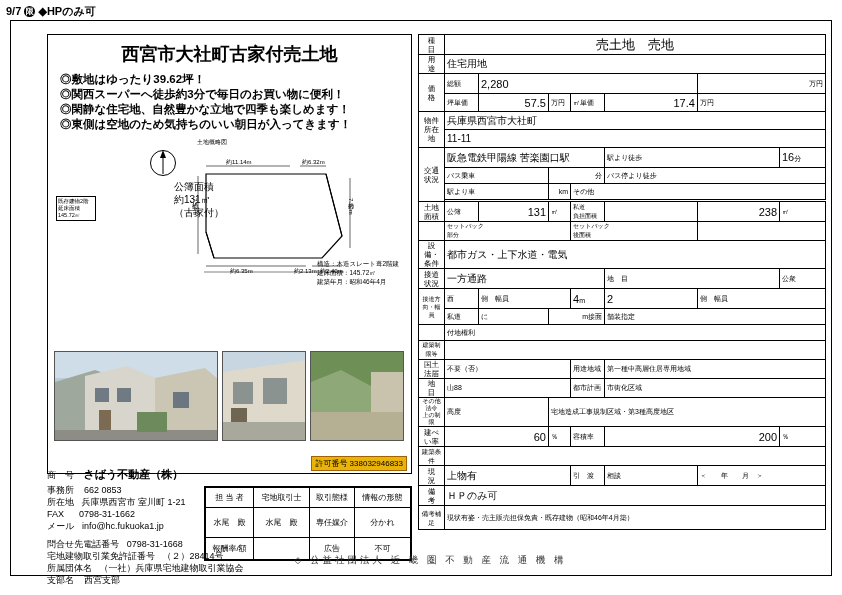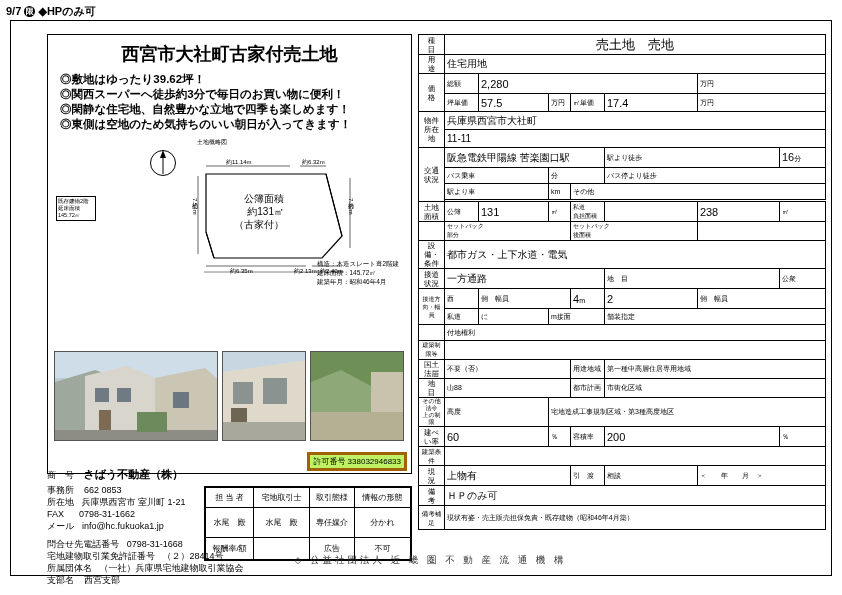--- a/index.html
+++ b/index.html
@@ -48,21 +48,21 @@
 
   
   .plot {
     position:relative; margin:4px 6px 0 6px; height:150px;
     border:0; background:#fff;
   }
   .plot .lbl { position:absolute; font-size:6px; white-space:nowrap; }
   .plot .lbl-v { position:absolute; font-size:6px; white-space:nowrap;
      writing-mode:vertical-rl; text-orientation:mixed; }
   .plot .center-txt {
-    position:absolute; left:120px; top:56px; width:110px; text-align:right;
+    position:absolute; left:120px; top:44px; width:110px; text-align:left;
     font-size:10px; line-height:13px;
   }
   .plot svg { position:absolute; left:0; top:0; }
   .plot .arrow-circle {
     position:absolute; left:96px; top:14px; width:26px; height:26px;
     border:1px solid #000; border-radius:50%;
   }
   .note-right {
     position:absolute; right:6px; bottom:0px; font-size:6.5px; line-height:9px;
     text-align:left;
@@ -75,21 +75,21 @@
   
   .photos { position:absolute; left:6px; top:316px; width:352px; height:90px; display:flex; gap:4px; }
   .photo { position:relative; overflow:hidden; border:1px solid #555; }
   .photo.p1 { width:164px; }
   .photo.p2 { width:84px; }
   .photo.p3 { width:94px; }
 
   
   .license {
     position:absolute; right:4px; bottom:2px; font-size:8px;
-    border:3px solid #a16207; padding:1px 3px; background:#bef264;
+    border:1px solid #a16207; padding:1px 3px; background:#eab308;
   }
 
   
   .company {
     position:absolute; left:47px; top:468px; width:365px; font-size:9px; line-height:12px;
   }
   .company .row { white-space:nowrap; }
   .company .big { font-size:11px; font-weight:bold; }
   .company .spacer { letter-spacing:2px; }
 
@@ -103,21 +103,21 @@
 
   
   .right-table {
     position:absolute; left:418px; top:34px; width:408px; height:506px;
     border-collapse:collapse; font-size:8px;
   }
   .right-table table { border-collapse:collapse; width:100%; }
   .right-table td { border:1px solid #000; padding:0 2px; vertical-align:middle; }
   .lbl-cell { width:26px; text-align:center; font-size:7.5px; line-height:9px; }
   .center { }
-  .right { }
+  .right { text-align:right; }
   .big-center { text-align:center; font-size:13px; font-weight:normal; }
   .md { font-size:10px; }
   .sm { font-size:7px; }
   .xs { font-size:6px; }
   .num { font-size:11px; }
 
   
   .assoc {
     position:absolute; left:0; right:0; bottom:28px; text-align:center;
     font-size:9.5px; letter-spacing:3px; color:#333;padding-left:19px;

